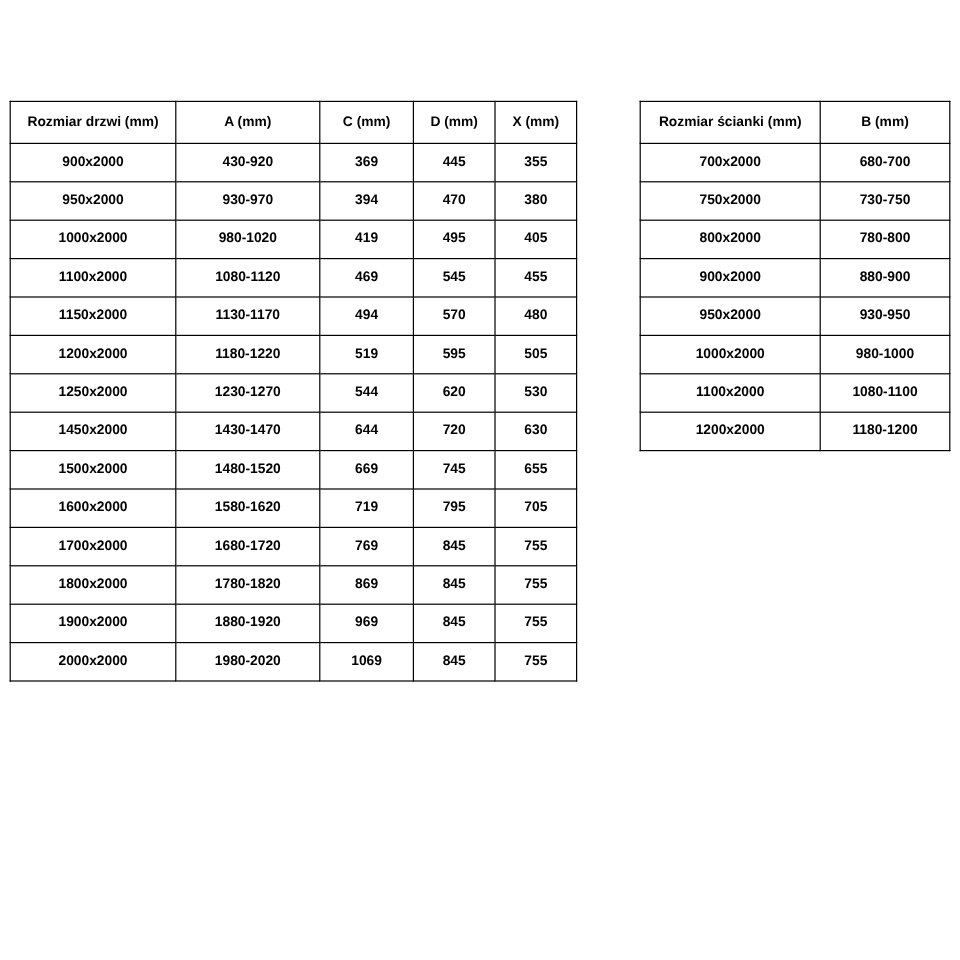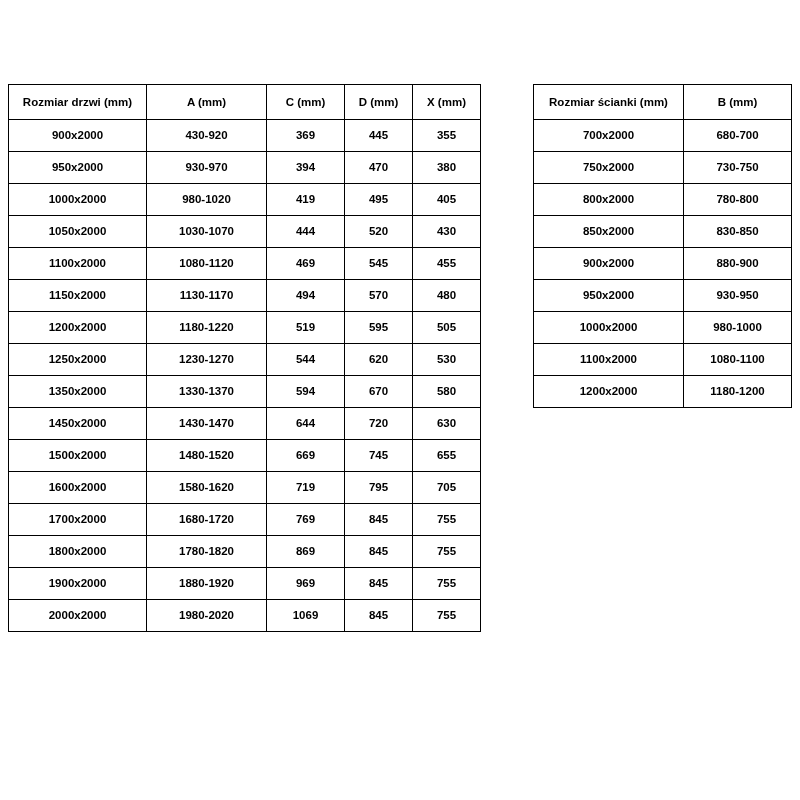--- a/index.html
+++ b/index.html
@@ -99,27 +99,20 @@
           <td>380</td>
         </tr>
         <tr>
           <td>1000x2000</td>
           <td>980-1020</td>
           <td>419</td>
           <td>495</td>
           <td>405</td>
         </tr>
         <tr>
-          <td>1050x2000</td>
-          <td>1030-1070</td>
-          <td>444</td>
-          <td>520</td>
-          <td>430</td>
-        </tr>
-        <tr>
           <td>1100x2000</td>
           <td>1080-1120</td>
           <td>469</td>
           <td>545</td>
           <td>455</td>
         </tr>
         <tr>
           <td>1150x2000</td>
           <td>1130-1170</td>
           <td>494</td>
@@ -132,27 +125,20 @@
           <td>519</td>
           <td>595</td>
           <td>505</td>
         </tr>
         <tr>
           <td>1250x2000</td>
           <td>1230-1270</td>
           <td>544</td>
           <td>620</td>
           <td>530</td>
-        </tr>
-        <tr>
-          <td>1350x2000</td>
-          <td>1330-1370</td>
-          <td>594</td>
-          <td>670</td>
-          <td>580</td>
         </tr>
         <tr>
           <td>1450x2000</td>
           <td>1430-1470</td>
           <td>644</td>
           <td>720</td>
           <td>630</td>
         </tr>
         <tr>
           <td>1500x2000</td>
@@ -219,24 +205,20 @@
         </tr>
         <tr>
           <td>750x2000</td>
           <td>730-750</td>
         </tr>
         <tr>
           <td>800x2000</td>
           <td>780-800</td>
         </tr>
         <tr>
-          <td>850x2000</td>
-          <td>830-850</td>
-        </tr>
-        <tr>
           <td>900x2000</td>
           <td>880-900</td>
         </tr>
         <tr>
           <td>950x2000</td>
           <td>930-950</td>
         </tr>
         <tr>
           <td>1000x2000</td>
           <td>980-1000</td>

